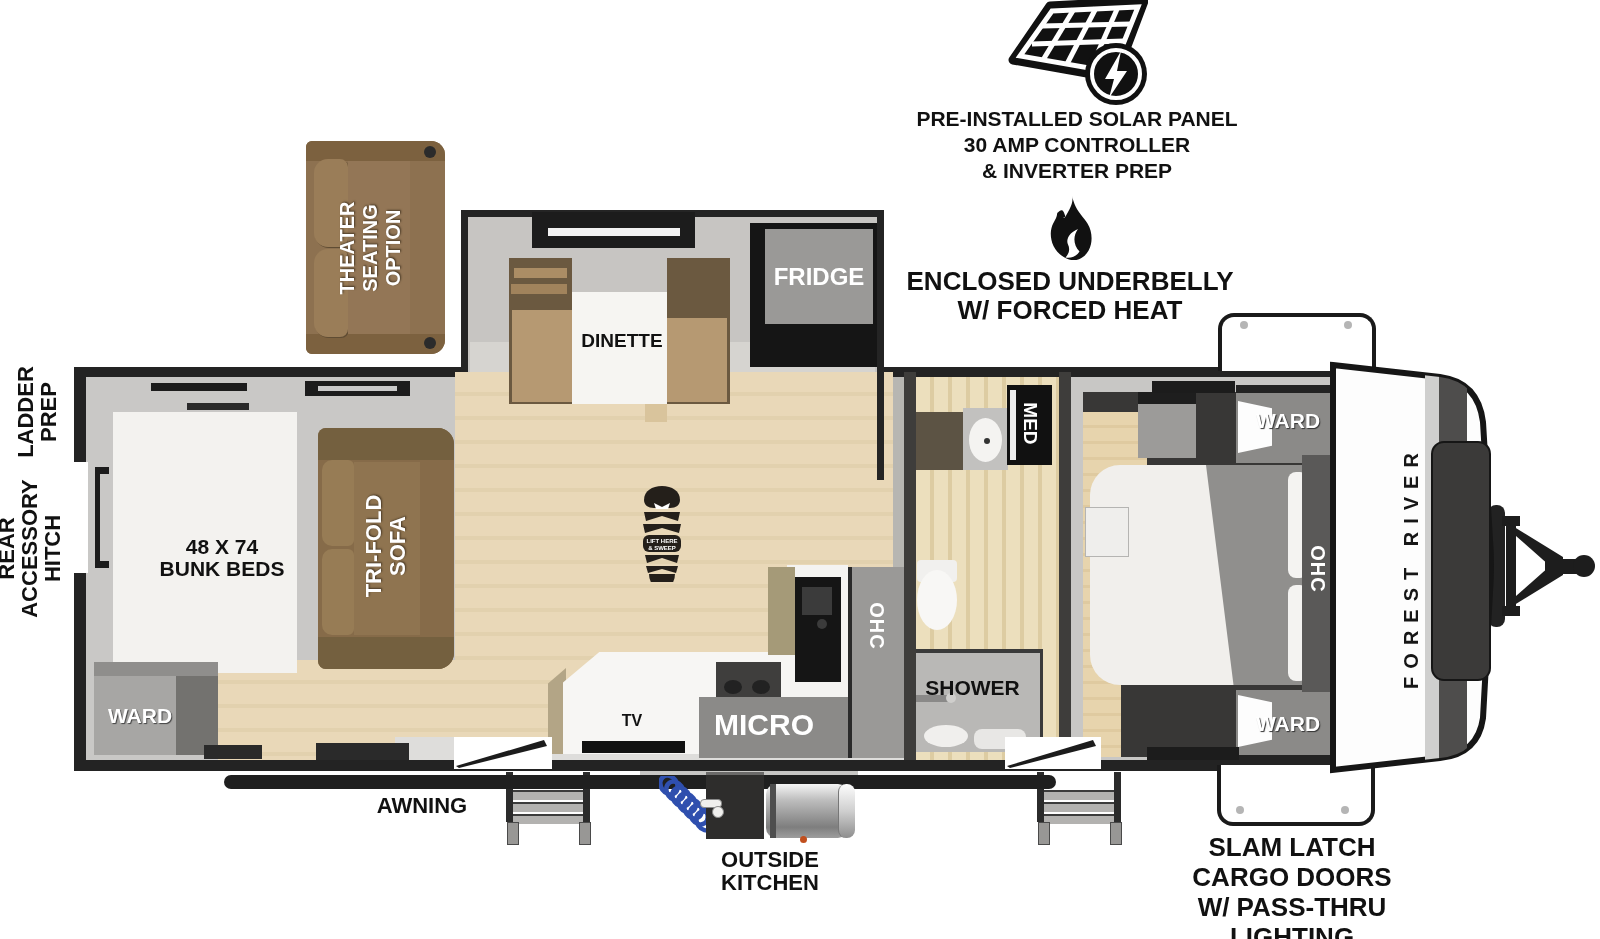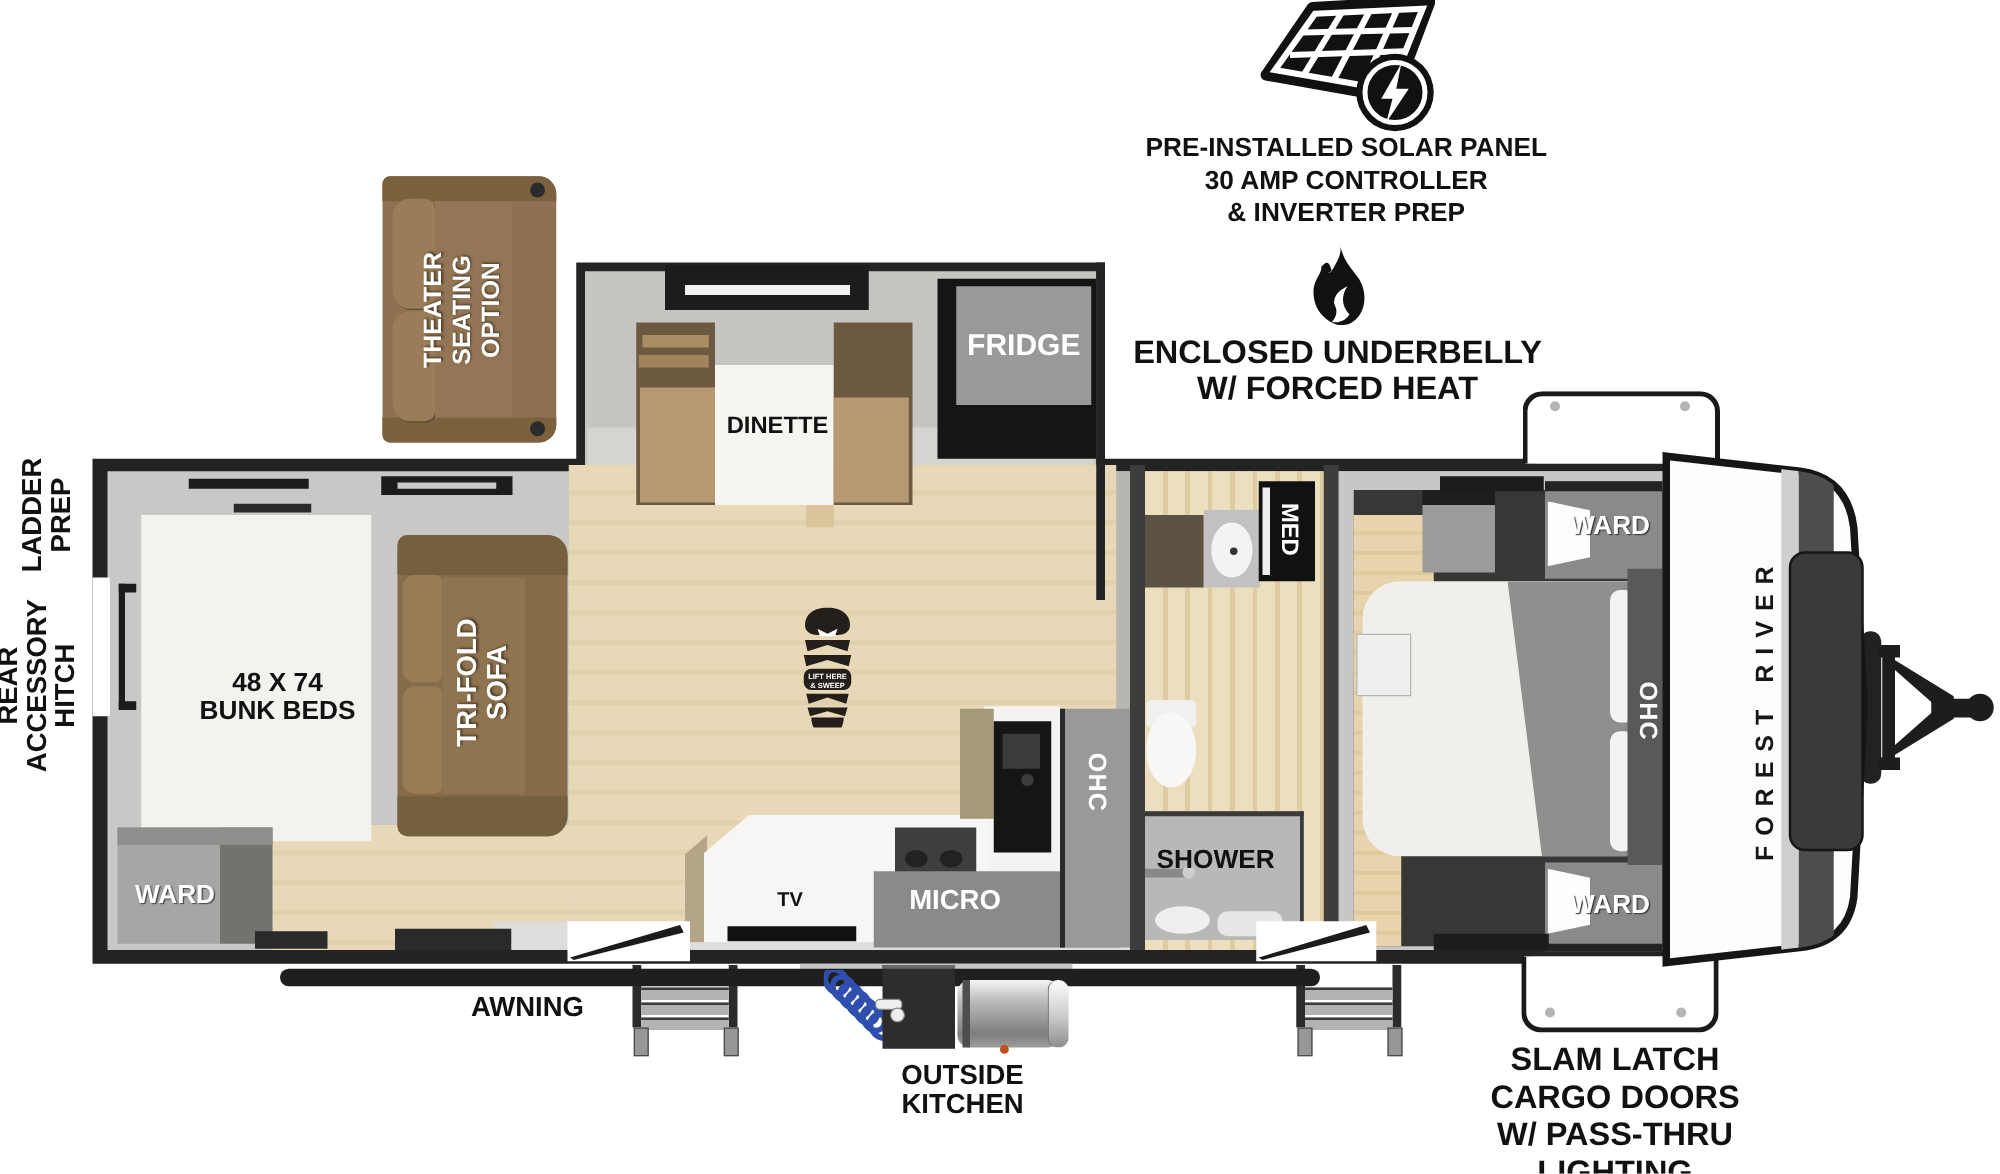--- a/index.html
+++ b/index.html
@@ -142,21 +142,21 @@
 <div class="abs" style="left:563px;top:652px;width:227px;height:102px;background:#f7f6f4;clip-path:polygon(0 30%,16% 0,100% 0,100% 100%,0 100%);"></div>
 <div class="abs" style="left:582px;top:741px;width:103px;height:12px;background:#111;"></div>
 <div class="lbl" style="left:572px;top:712px;width:120px;font-size:16px;">TV</div>
 
 <div class="abs" style="left:716px;top:662px;width:65px;height:36px;background:#3f3e3d;">
   <div class="abs" style="left:8px;top:18px;width:18px;height:14px;border-radius:50%;background:#222;"></div>
   <div class="abs" style="left:36px;top:18px;width:18px;height:14px;border-radius:50%;background:#222;"></div>
 </div>
 
 <div class="abs" style="left:699px;top:697px;width:196px;height:61px;background:#8b8a88;"></div>
-<div class="wlbl" style="left:704px;top:708px;width:120px;font-size:22px;">MICRO</div>
+<div class="wlbl" style="left:704px;top:708px;width:120px;font-size:30px;">MICRO</div>
 
 <div class="abs" style="left:768px;top:567px;width:27px;height:88px;background:#a59a78;"></div>
 <div class="abs" style="left:795px;top:577px;width:46px;height:105px;background:#151515;">
   <div class="abs" style="left:7px;top:10px;width:30px;height:28px;background:#3b3b3b;"></div>
   <div class="abs" style="left:22px;top:42px;width:10px;height:10px;border-radius:50%;background:#3b3b3b;"></div>
 </div>
 
 <div class="abs" style="left:848px;top:567px;width:55px;height:191px;background:#9a9997;border-left:4px solid #2a2a2a;"></div>
 <div class="wlbl rot90" style="left:822px;top:615px;width:110px;font-size:20px;letter-spacing:1px;">OHC</div>
 

